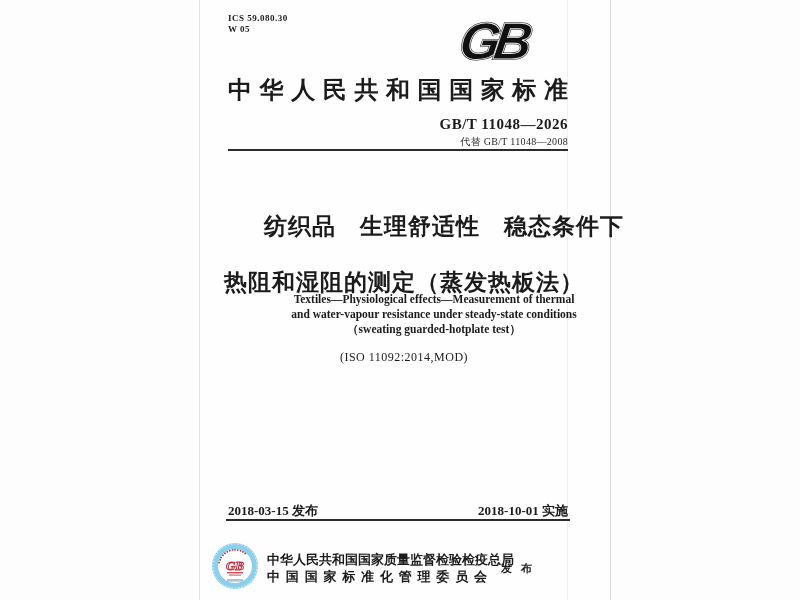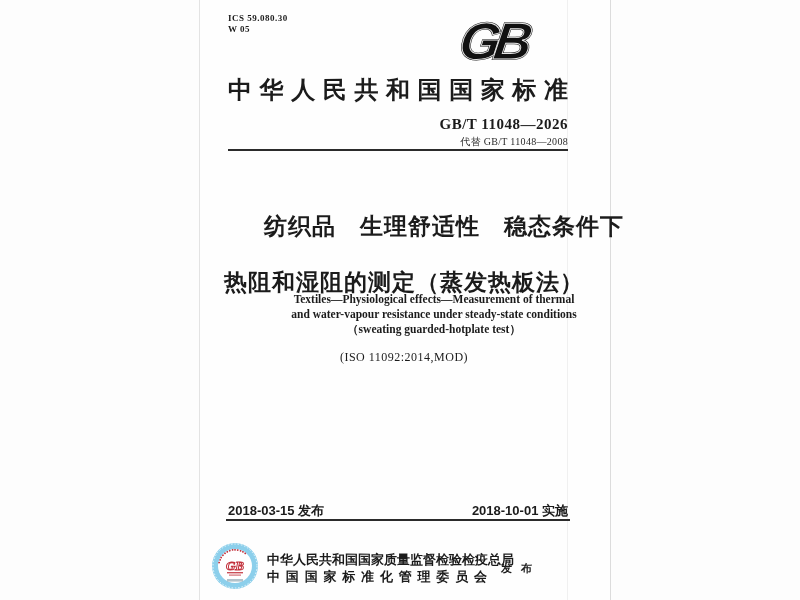--- a/index.html
+++ b/index.html
@@ -85,21 +85,21 @@
   .iso-ref {
     left: 199px; top: 350px; width: 410px;
     text-align: center; font-size: 12px; letter-spacing: 0.5px;
     font-family: "Liberation Serif", serif;
   }
 
   
   .dates {
     left: 228px; top: 502px; width: 340px;
     display: flex; justify-content: space-between;
-    font-family: Liberation Sans, sans-serif;
+    font-family: Liberation Serif, serif;
     font-weight: bold; font-size: 13px;
   }
   .rule-bottom {
     left: 226px; top: 519px; width: 344px; height: 2px;
     background: #2b2b2b;
   }
 
   
   .publisher-row {
     left: 199px; top: 531px; width: 410px;

